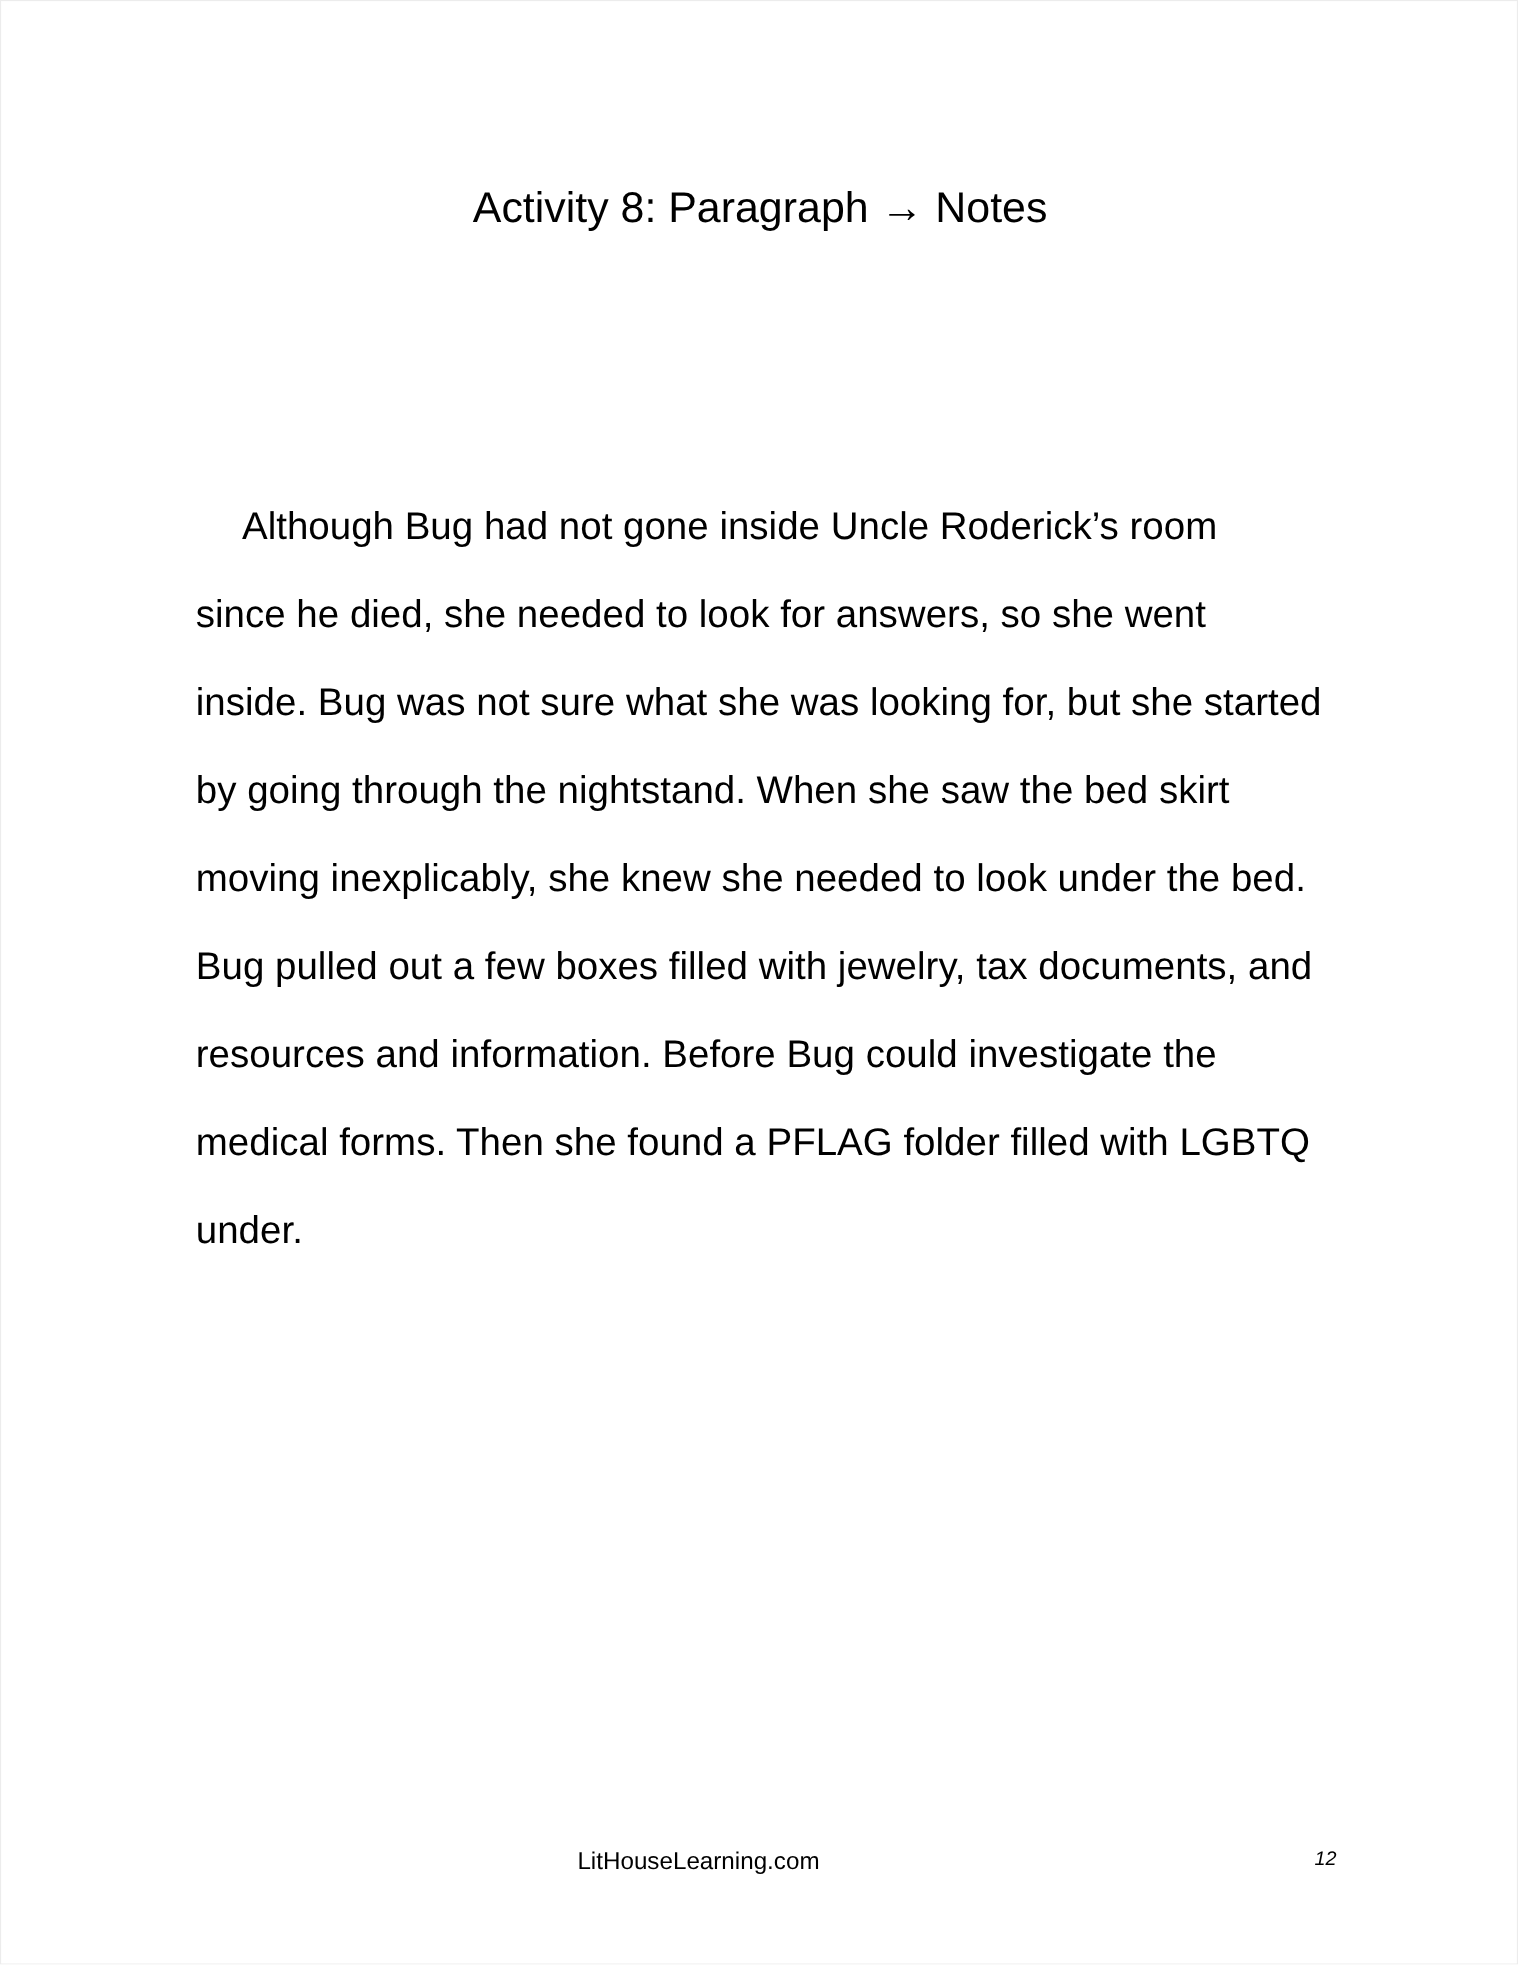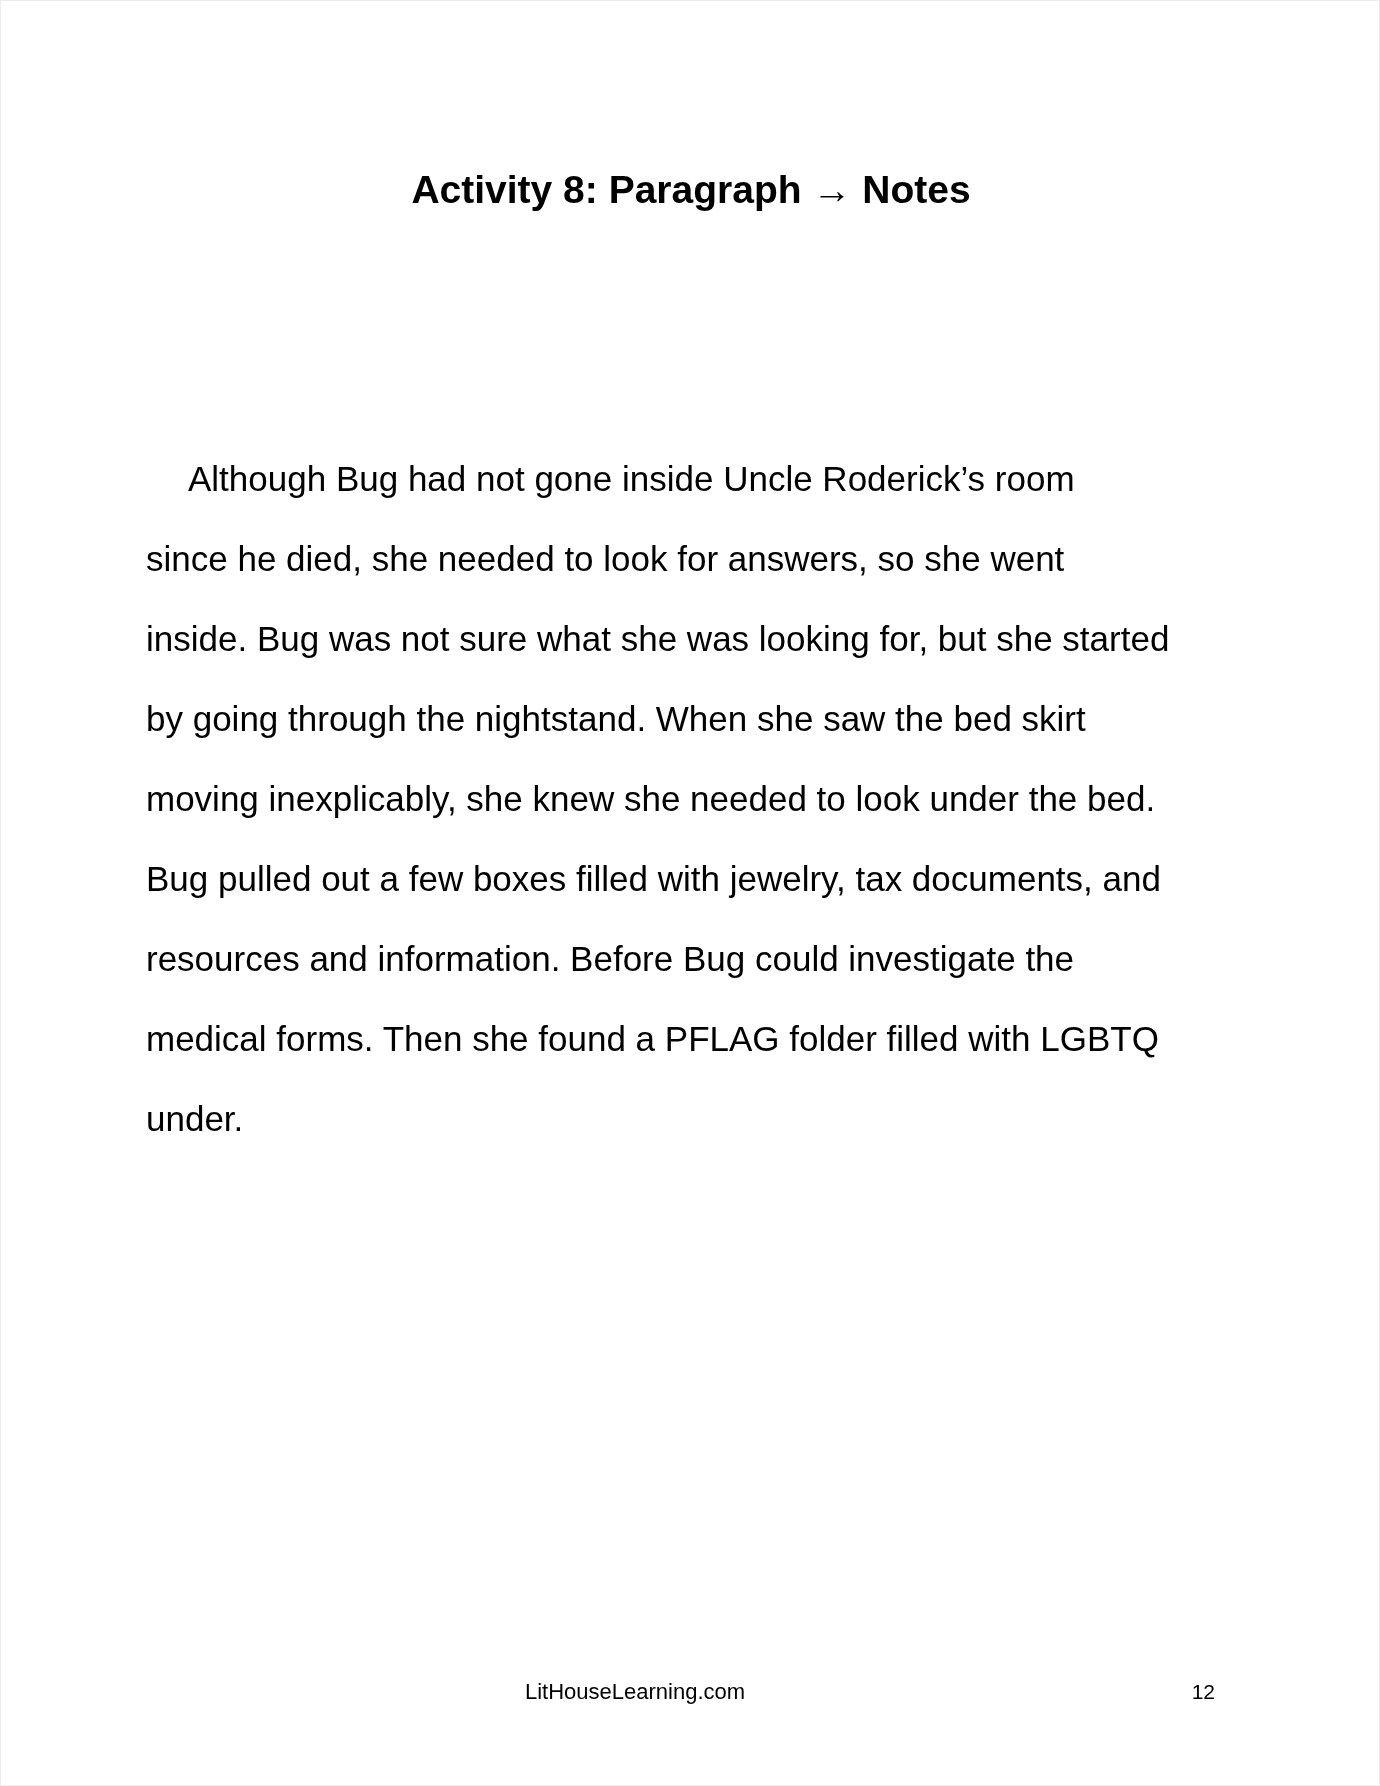--- a/index.html
+++ b/index.html
@@ -16,21 +16,21 @@
     border: 1px solid #ececec;
     overflow: hidden;
   }
   .doc-title {
     position: absolute;
     top: 166px;
     left: 145px;
     width: 1090px;
     text-align: center;
     font-size: 39px;
-    font-weight: bold;
+    font-weight: normal;
     line-height: 1.2;
     white-space: nowrap;
   }
   .doc-instructions {
     position: absolute;
     top: 229px;
     left: 145px;
     width: 1090px;
     text-align: center;
     font-size: 27px;
@@ -39,42 +39,44 @@
   .doc-paragraph {
     position: absolute;
     top: 438px;
     left: 145px;
     width: 1100px;
     font-size: 35px;
     line-height: 80px;
   }
   .doc-paragraph .line {
     white-space: nowrap;
+    margin-left: 32px;
   }
   .doc-paragraph .line.first {
     padding-left: 42px;
   }
   .footer-site {
     position: absolute;
     top: 1678px;
     left: 484px;
     width: 300px;
     text-align: center;
     font-size: 22px;
     line-height: 1.2;
     white-space: nowrap;
   }
   .footer-page-number {
     position: absolute;
     top: 1678px;
     left: 1158px;
     width: 56px;
     text-align: right;
-    font-size: 21px;
+    font-size: 18px;
     line-height: 1.2;
+    font-style: italic;
   }
 </style>
 </head>
 <body>
 
 <div class="page">
 
   <h1 class="doc-title">Activity 8: Paragraph → Notes</h1>
 
 

